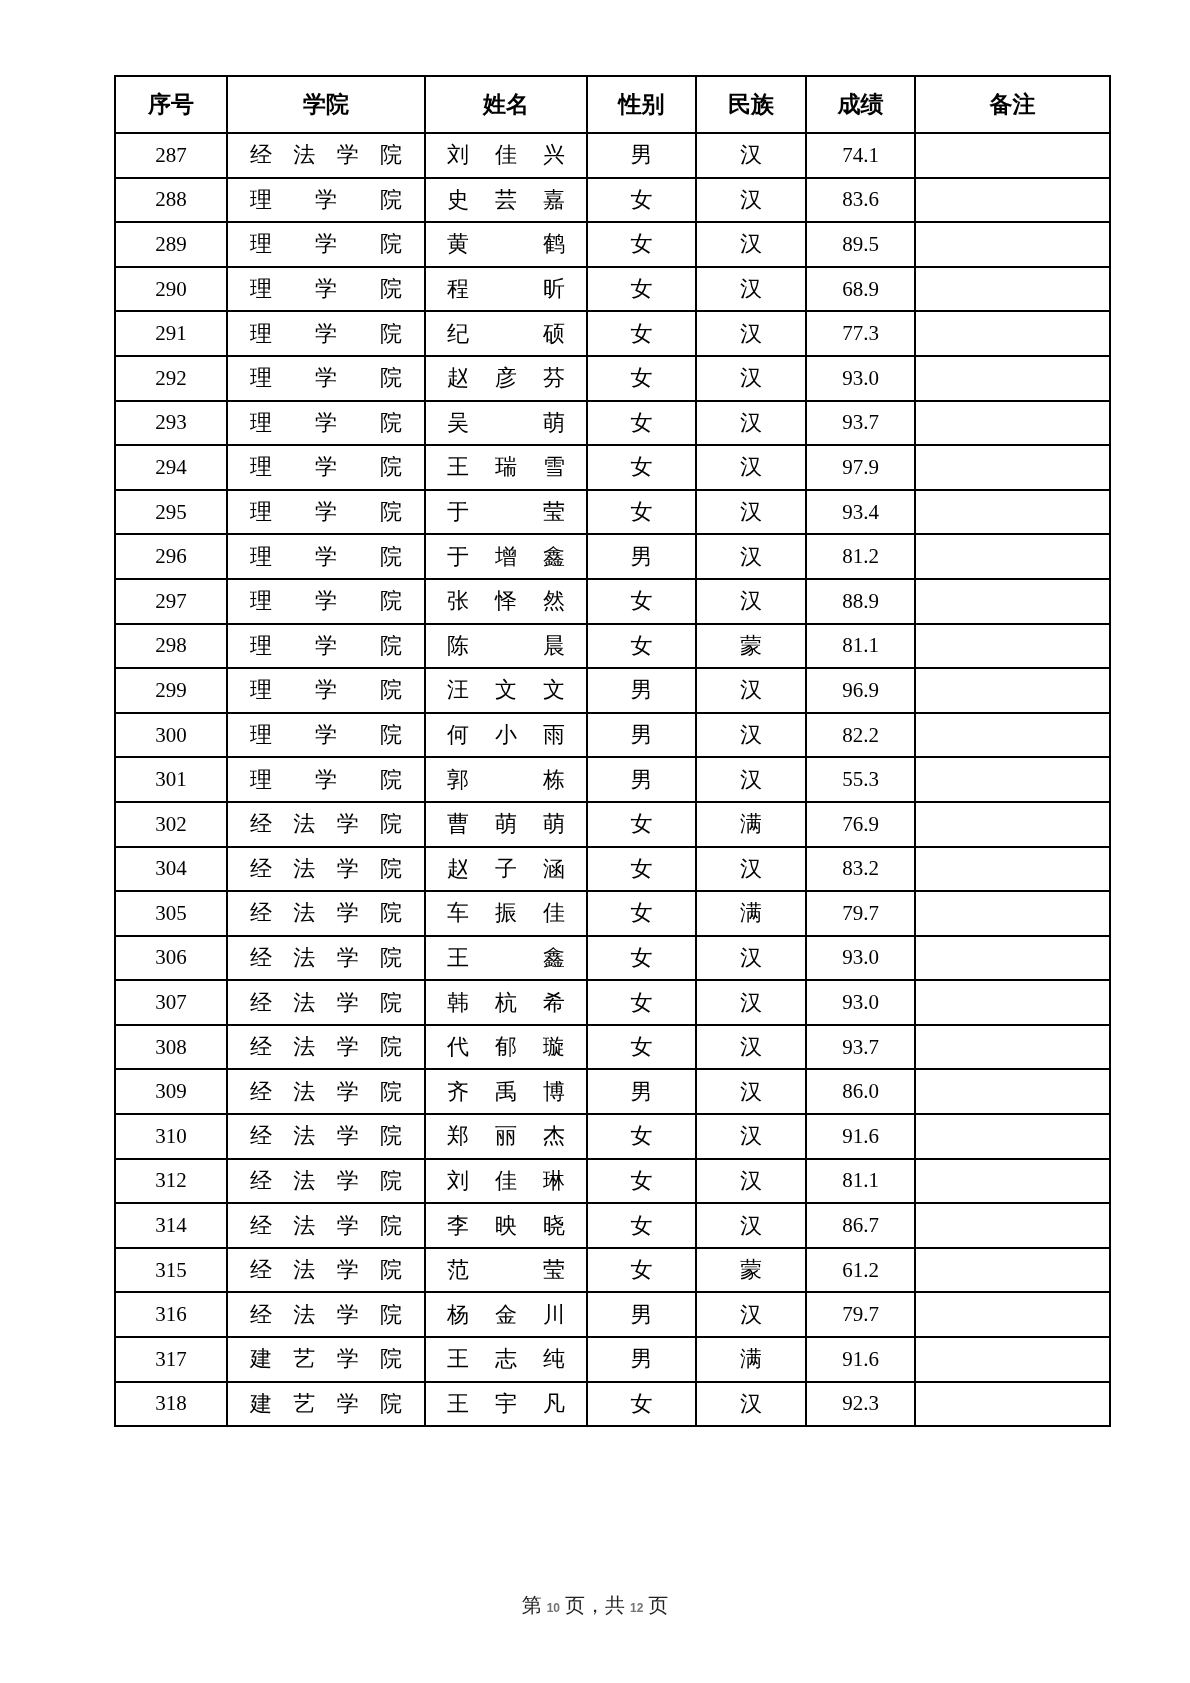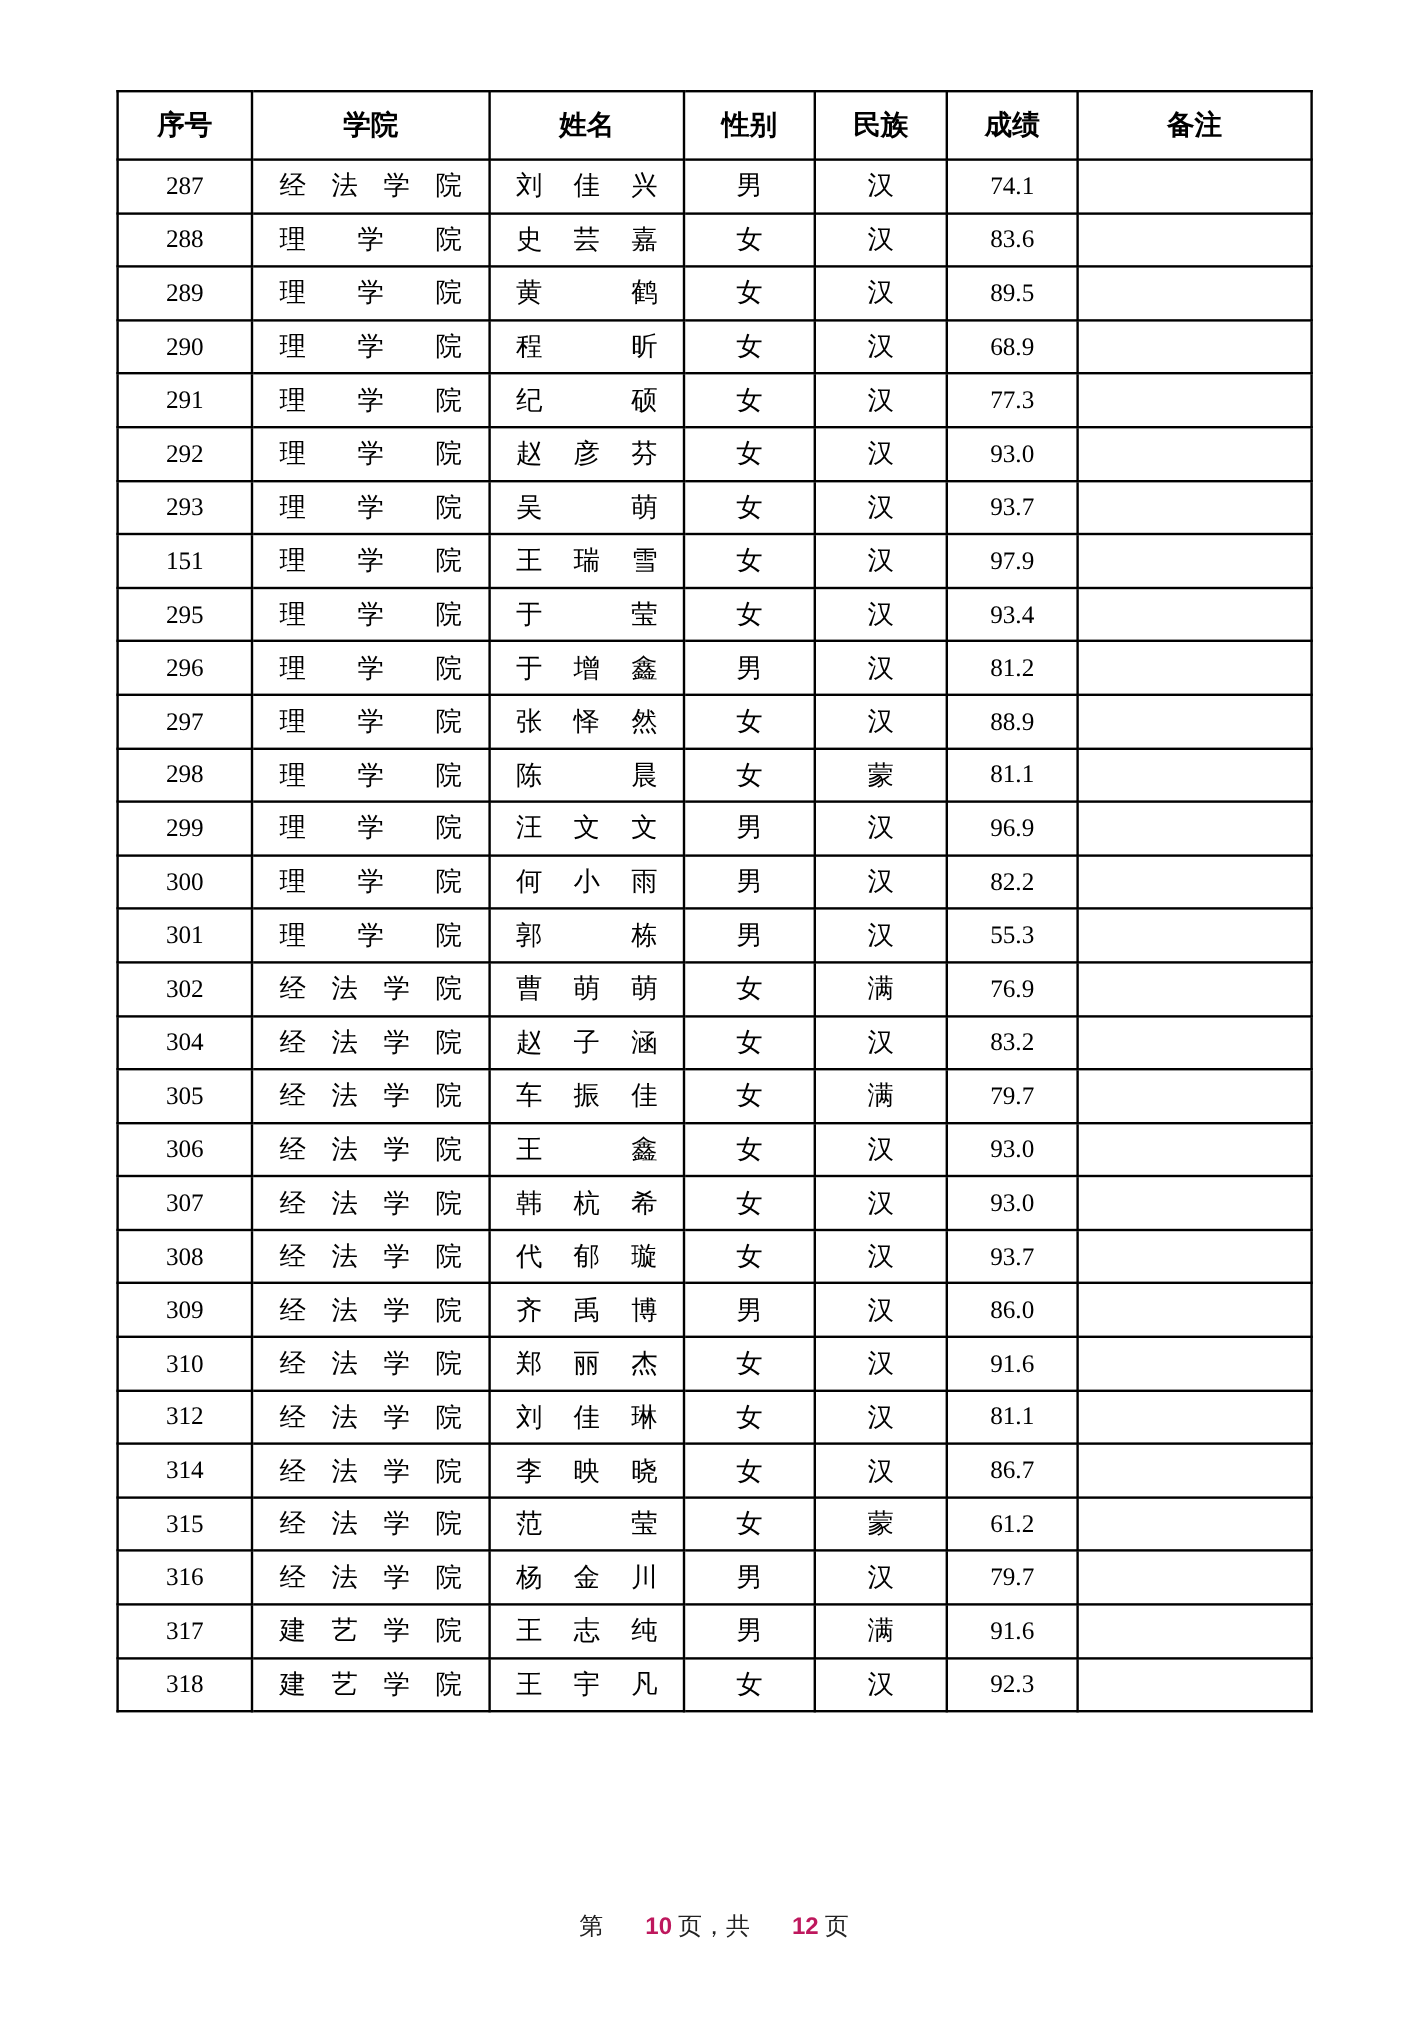--- a/index.html
+++ b/index.html
@@ -11,21 +11,21 @@
   .page {
     position: relative;
     width: 1190px;
     height: 1683px;
     background: #ffffff;
     overflow: hidden;
     font-family: "Liberation Serif", "DejaVu Serif", serif;
   }
   table.roster {
     position: absolute;
-    left: 97px;
+    left: 114px;
     top: 75px;
     width: 995px;
     border-collapse: collapse;
     table-layout: fixed;
   }
   .roster col.c-index     { width: 112px; }
   .roster col.c-college   { width: 198px; }
   .roster col.c-name      { width: 162px; }
   .roster col.c-gender    { width: 109px; }
   .roster col.c-ethnicity { width: 110px; }
@@ -65,23 +65,22 @@
     top: 1592px;
     left: 0;
     width: 100%;
     text-align: center;
     font-size: 20px;
     color: #222222;
   }
   .footer .num {
     font-family: "Liberation Sans", "DejaVu Sans", sans-serif;
     font-weight: 600;
-    font-size: 20px;
-    color: #be185d;
-    margin-left: 30px;
+    font-size: 12px;
+    color: #737373;
   }
 </style>
 </head>
 <body>
 
 <div class="page">
 
   <table class="roster">
     <colgroup>
       <col class="c-index">
@@ -161,21 +160,21 @@
         <tr>
           <td class="num-cell">293</td>
           <td><span class="dist dist-college">理学院</span></td>
           <td><span class="dist dist-name">吴萌</span></td>
           <td>女</td>
           <td>汉</td>
           <td class="num-cell">93.7</td>
           <td></td>
         </tr>
         <tr>
-          <td class="num-cell">151</td>
+          <td class="num-cell">294</td>
           <td><span class="dist dist-college">理学院</span></td>
           <td><span class="dist dist-name">王瑞雪</span></td>
           <td>女</td>
           <td>汉</td>
           <td class="num-cell">97.9</td>
           <td></td>
         </tr>
         <tr>
           <td class="num-cell">295</td>
           <td><span class="dist dist-college">理学院</span></td>

